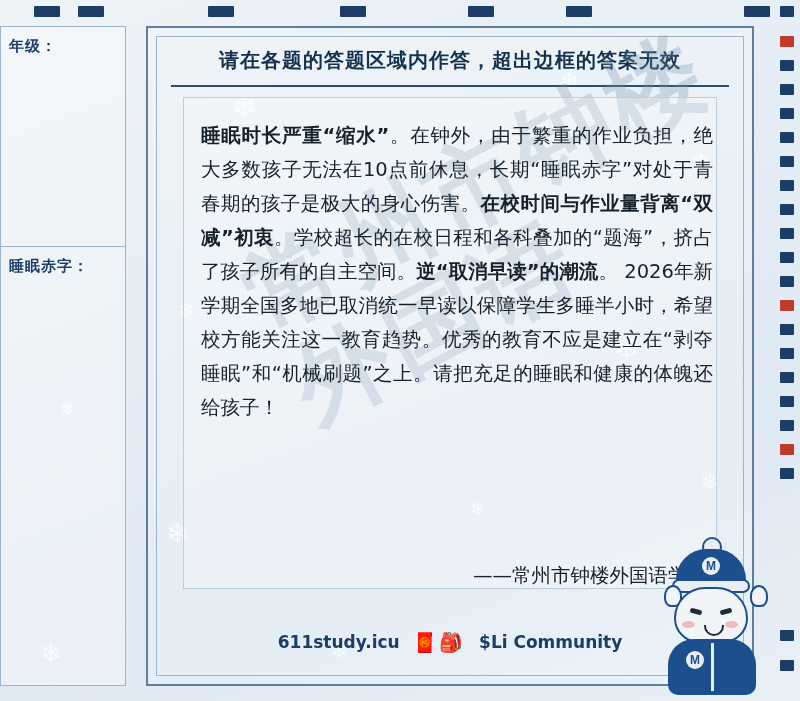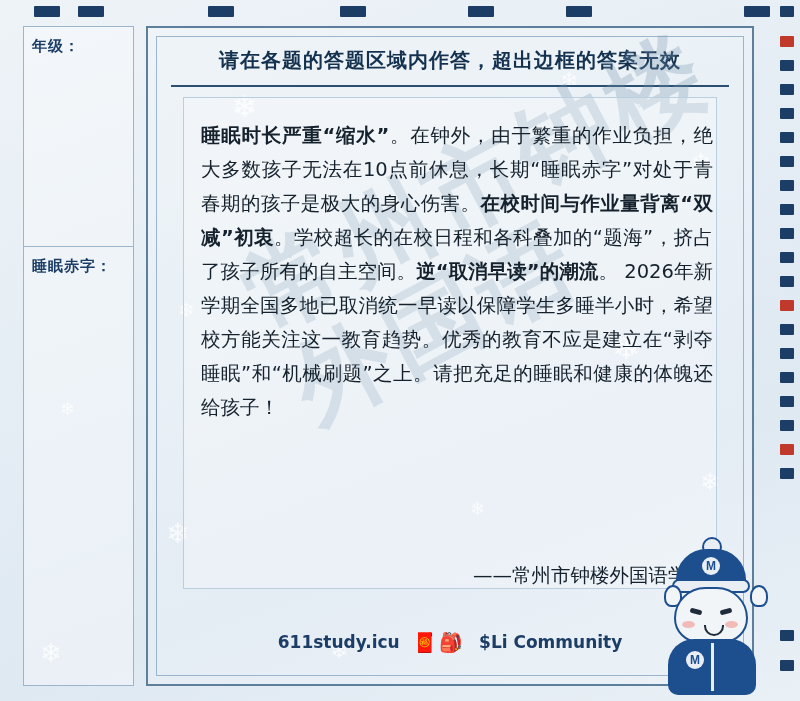--- a/index.html
+++ b/index.html
@@ -62,23 +62,23 @@
     width: 14px;
     height: 11px;
     background: #1b3d66;
     border-radius: 1px;
   }
   .rmark.red { background: #c0392b; }
 
   
   .left-col {
     position: absolute;
-    left: 23px;
+    left: 0;
     top: 26px;
-    width: 111px;
+    width: 126px;
     height: 660px;
     border: 1px solid #9bb6cc;
     background: rgba(255,255,255,.35);
     box-sizing: border-box;
   }
   .info-block {
     position: relative;
     box-sizing: border-box;
     border-bottom: 1px solid #9bb6cc;
     height: 220px;

